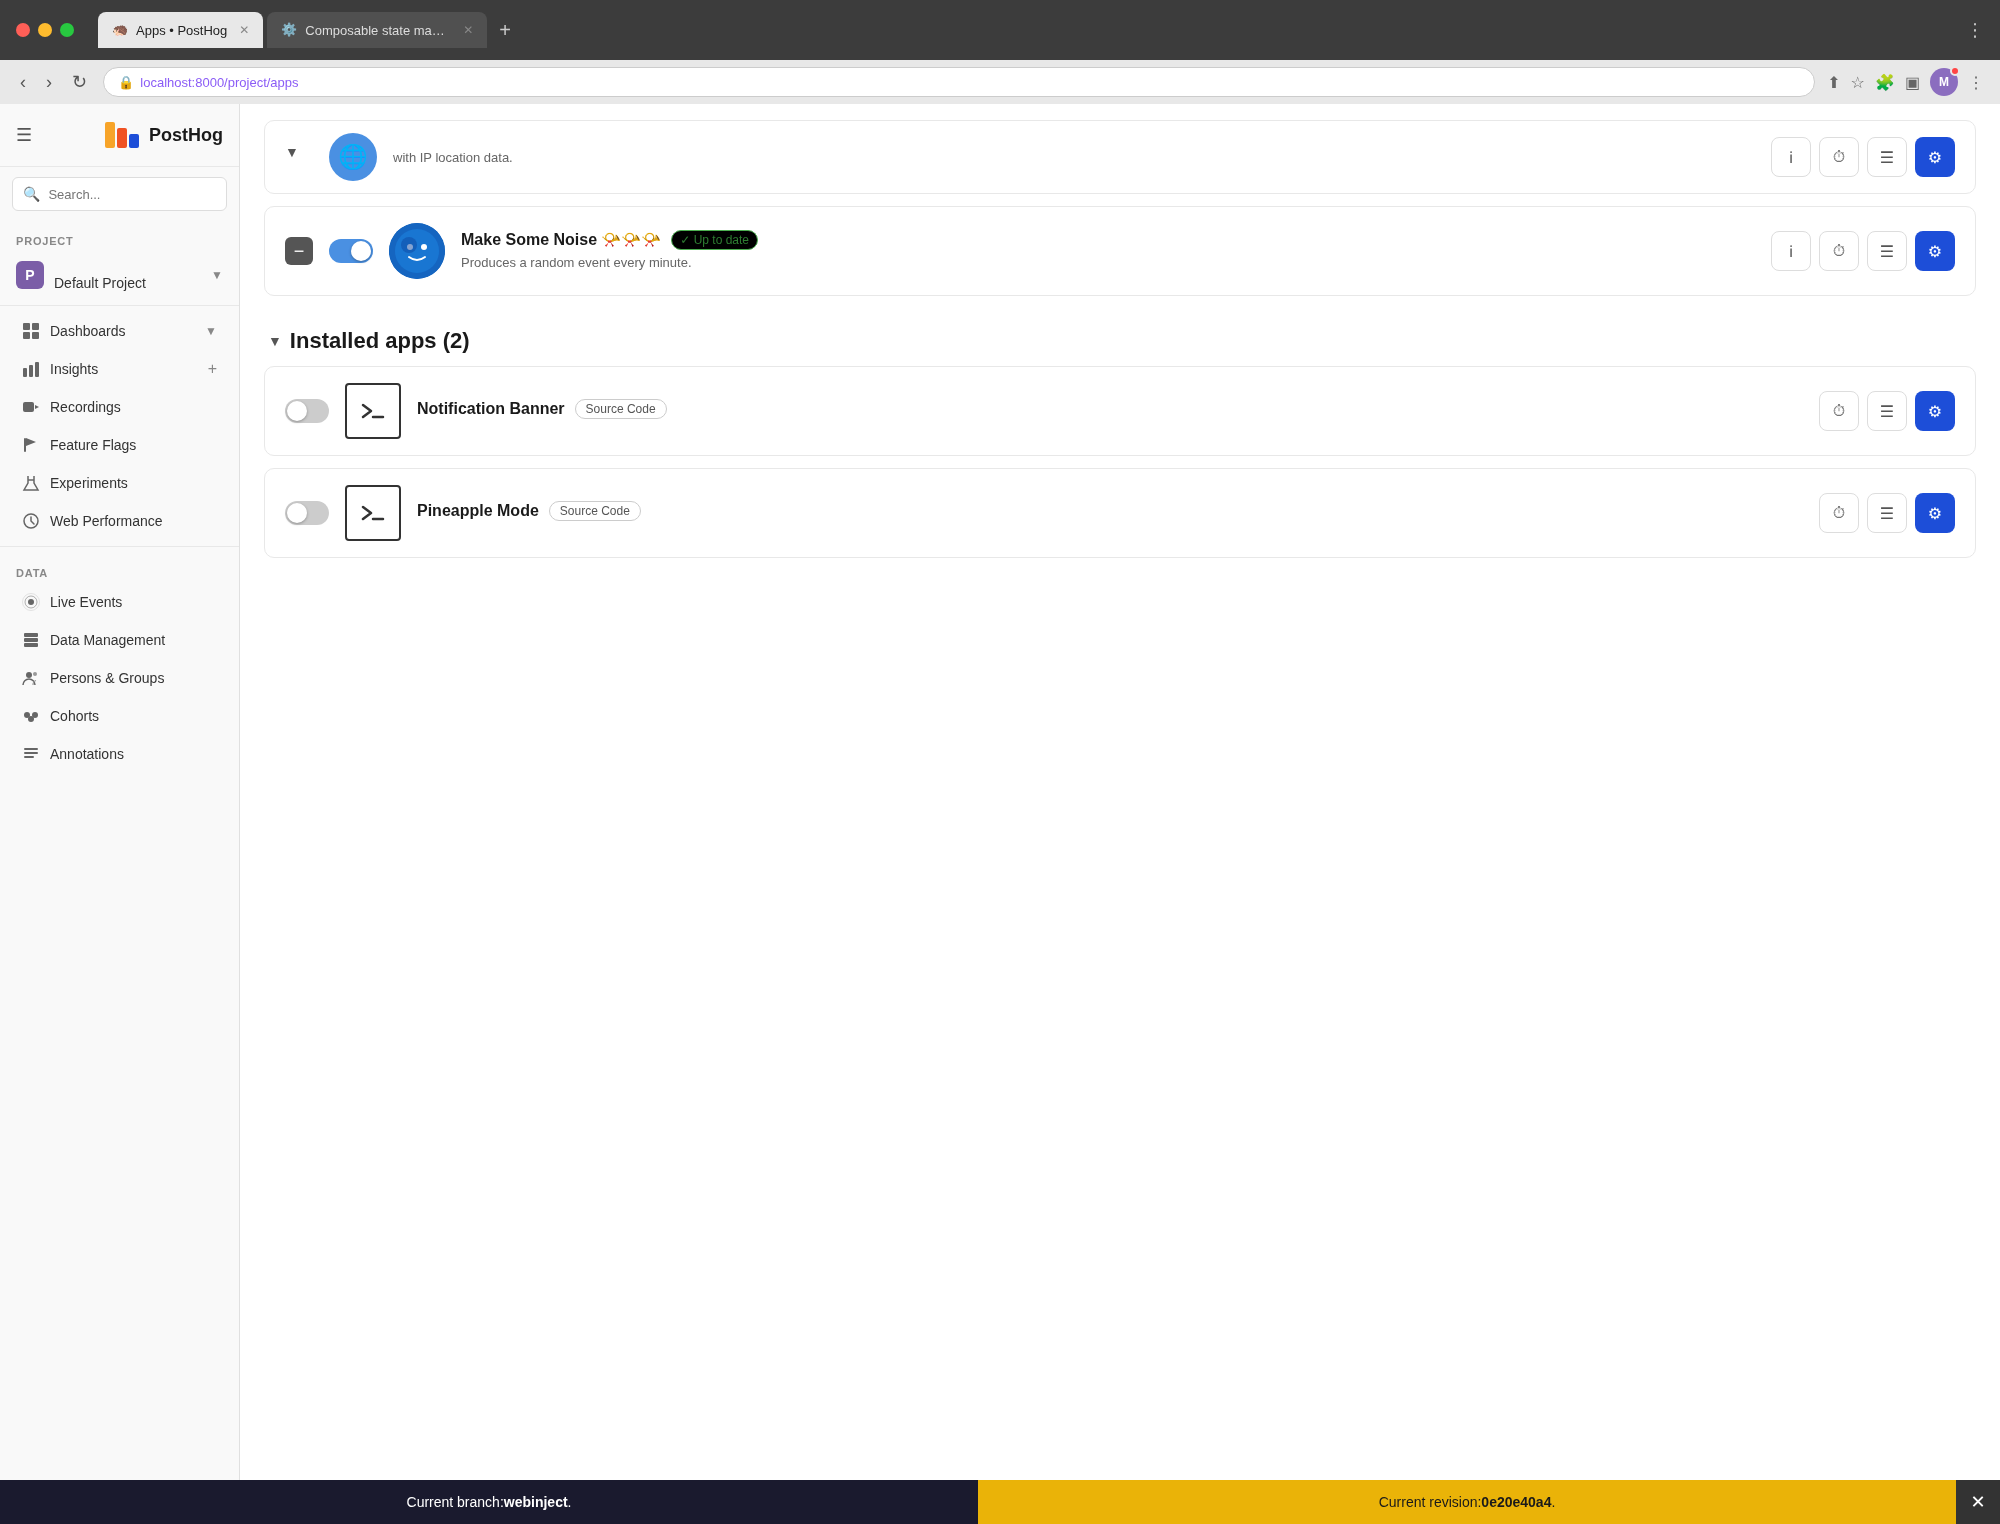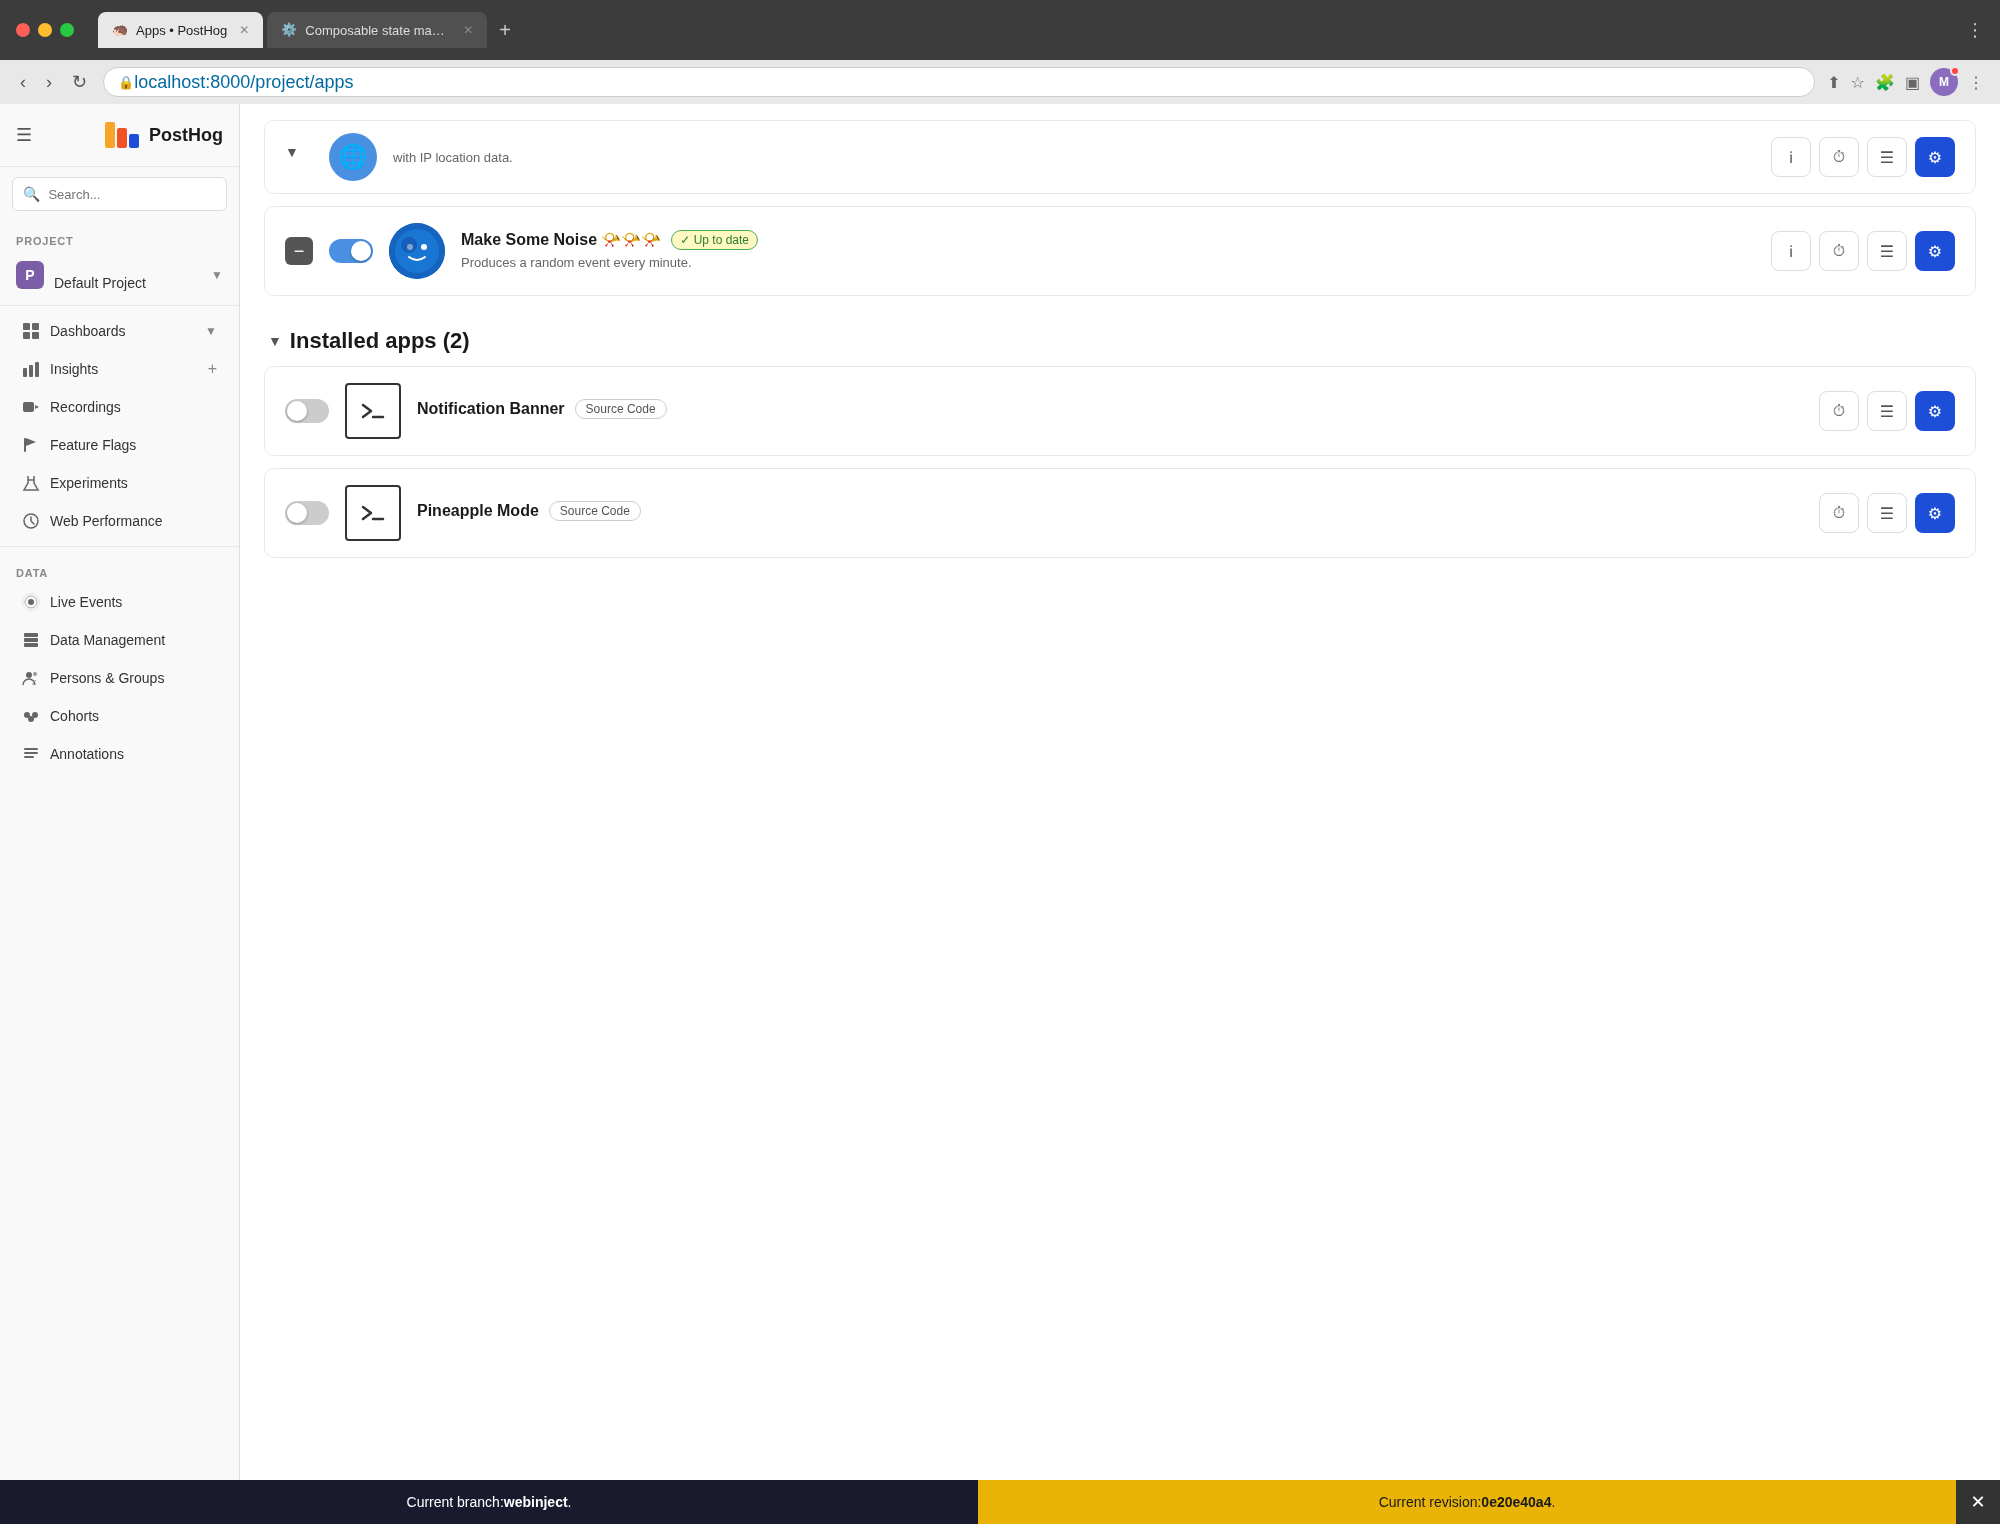--- a/index.html
+++ b/index.html
@@ -74,21 +74,21 @@
     .toggle-switch.on .toggle-knob { left: 22px; }
 
     .minus-btn { width: 28px; height: 28px; background: #555; border-radius: 6px; display: flex; align-items: center; justify-content: center; color: white; font-size: 18px; cursor: pointer; flex-shrink: 0; }
 
     .app-icon-container { width: 56px; height: 56px; flex-shrink: 0; display: flex; align-items: center; justify-content: center; }
     .app-icon-img { width: 56px; height: 56px; border-radius: 50%; overflow: hidden; display: flex; align-items: center; justify-content: center; }
 
     .app-info { flex: 1; }
     .app-title-row { display: flex; align-items: center; gap: 10px; margin-bottom: 4px; }
     .app-title { font-size: 16px; font-weight: 600; color: #1a1a1a; }
-    .app-badge { background: #fef9c3; border: 1px solid #4caf50; color: #2e7d32; font-size: 12px; padding: 2px 8px; border-radius: 20px; display: flex; align-items: center; gap: 4px; }
+    .app-badge { background: #000000; border: 1px solid #4caf50; color: #2e7d32; font-size: 12px; padding: 2px 8px; border-radius: 20px; display: flex; align-items: center; gap: 4px; }
     .source-code-badge { background: white; border: 1px solid #ccc; color: #555; font-size: 12px; padding: 2px 10px; border-radius: 20px; }
     .app-desc { font-size: 13px; color: #666; line-height: 1.4; }
 
     .app-actions { display: flex; gap: 8px; align-items: center; }
     .action-btn { width: 40px; height: 40px; border: 1px solid #ddd; background: white; border-radius: 8px; display: flex; align-items: center; justify-content: center; cursor: pointer; color: #555; font-size: 16px; }
     .action-btn-primary { width: 40px; height: 40px; background: #1d4ed8; border-radius: 8px; display: flex; align-items: center; justify-content: center; cursor: pointer; color: white; font-size: 16px; border: none; }
 
     
     .section-header { display: flex; align-items: center; gap: 8px; padding: 20px 4px 12px; }
     .section-chevron { color: #555; font-size: 14px; cursor: pointer; }
@@ -143,21 +143,21 @@
     <span style="color:#ccc;font-size:18px;cursor:pointer;">⋮</span>
   </div>
 </div>
 
 <div class="address-bar-row">
   <button class="nav-btn">‹</button>
   <button class="nav-btn">›</button>
   <button class="nav-btn">↻</button>
   <div class="address-bar">
     <span style="color:#555;font-size:13px;">🔒</span>
-    <span style="font-size:18px;color:#0369a1;">localhost:8000/project/apps</span>
+    <span style="margin-left:6px;font-size:13px;color:#8b5cf6;">localhost:8000/project/apps</span>
   </div>
   <div class="address-bar-icons">
     <span class="addr-icon">⬆</span>
     <span class="addr-icon">☆</span>
     <span class="addr-icon">🧩</span>
     <span class="addr-icon">▣</span>
     <div class="browser-avatar">
       M
       <div class="notif-dot"></div>
     </div>

